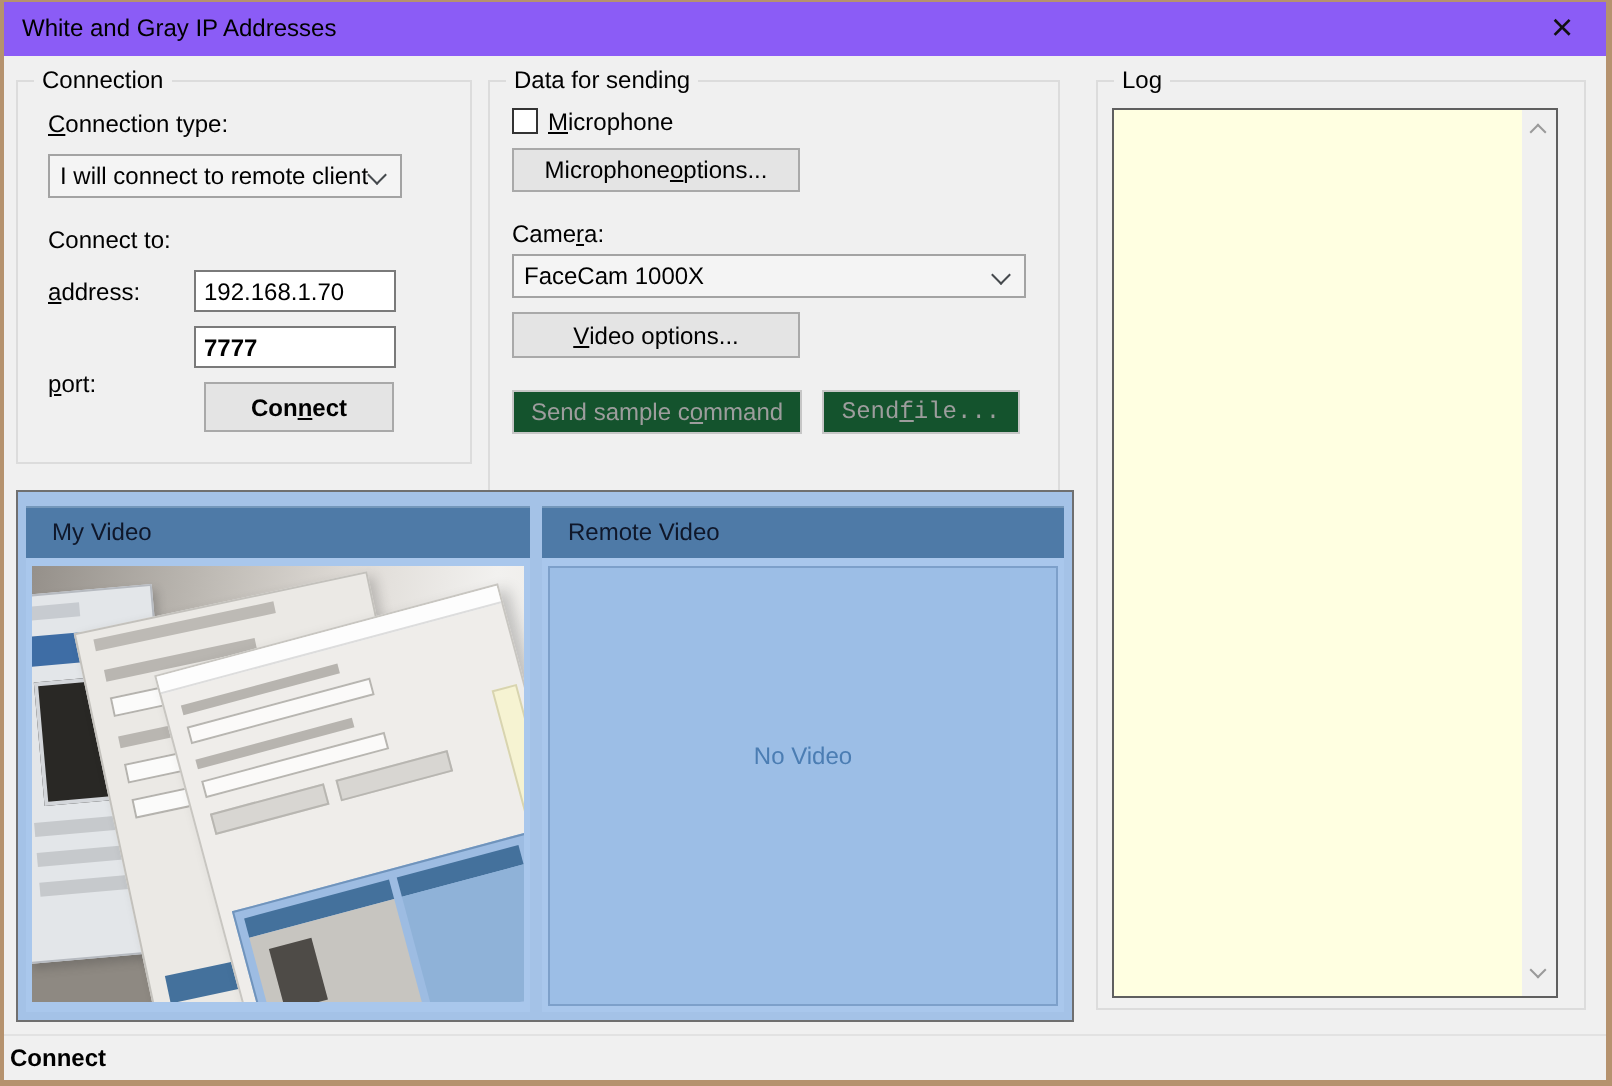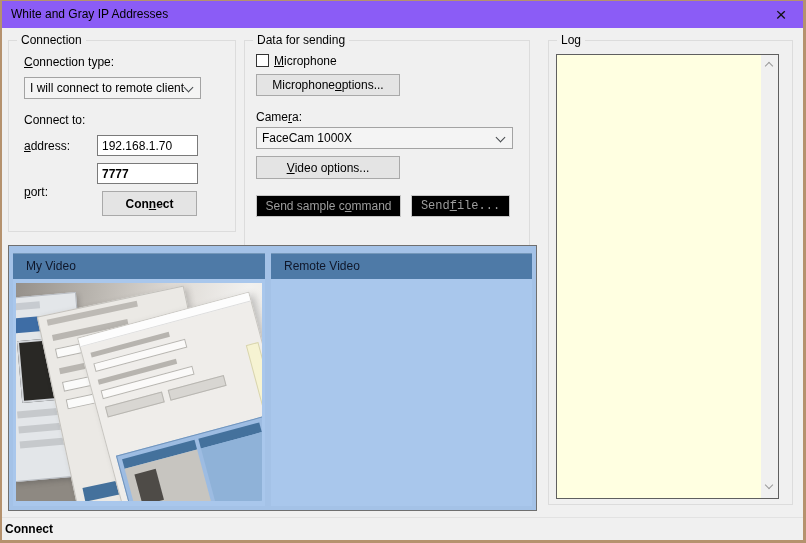--- a/index.html
+++ b/index.html
@@ -20,21 +20,21 @@
   .gtitle { position:absolute; top:-8px; left:8px; background:#f0f0f0; padding:0 4px; white-space:nowrap; }
 
   .lbl { position:absolute; white-space:nowrap; }
   .mn { text-decoration:underline; }
 
   .txt { position:absolute; border:1px solid #7a7a7a; background:#fff; font:12px "Liberation Sans",sans-serif; padding:1px 4px; color:#000; }
 
   .btn { position:absolute; background:#e4e4e4; border:1px solid #a9a9a9; font:12px "Liberation Sans",sans-serif; color:#000;
          display:flex; align-items:center; justify-content:center; cursor:default; white-space:nowrap; }
   .btn.bold { font-weight:bold; }
-  .btn.disabled { background:#000000; border-color:#c6c6c6; color:#9d9d9d; }
+  .btn.disabled { background:#14532d; border-color:#c6c6c6; color:#9d9d9d; }
 
   .combo { position:absolute; background:#f4f4f4; border:1px solid #a3a3a3; display:flex; align-items:center; padding-left:5px; white-space:nowrap; }
   .chev-down { position:absolute; right:8px; top:6px; width:7px; height:7px; border-right:1.5px solid #45494d; border-bottom:1.5px solid #45494d; transform:rotate(45deg); }
 
   .cb { position:absolute; width:13px; height:13px; background:#fff; border:1px solid #333; }
 
   
   .logbox { position:absolute; left:556px; top:54px; width:223px; height:445px; background:#ffffe1; border:1px solid #5f5f5f; }
   .logscroll { position:absolute; right:0; top:0; width:17px; height:100%; background:#f0f0f0; }
   .sarrow { position:absolute; left:0; width:17px; height:17px; }
@@ -215,20 +215,23 @@
                 <div class="bd"></div>
               </div>
           </div>
         </div>
       </div>
     </div>
     <div class="panel remote">
       <div class="phdr">
         <span>Remote Video</span>
       </div>
+      <div class="rbody">
+        <span>No Video</span>
+      </div>
     </div>
   </div>
 
   <div class="statusbar">
     <span>Connect</span>
   </div>
 
 </div>
 
 </body></html>

